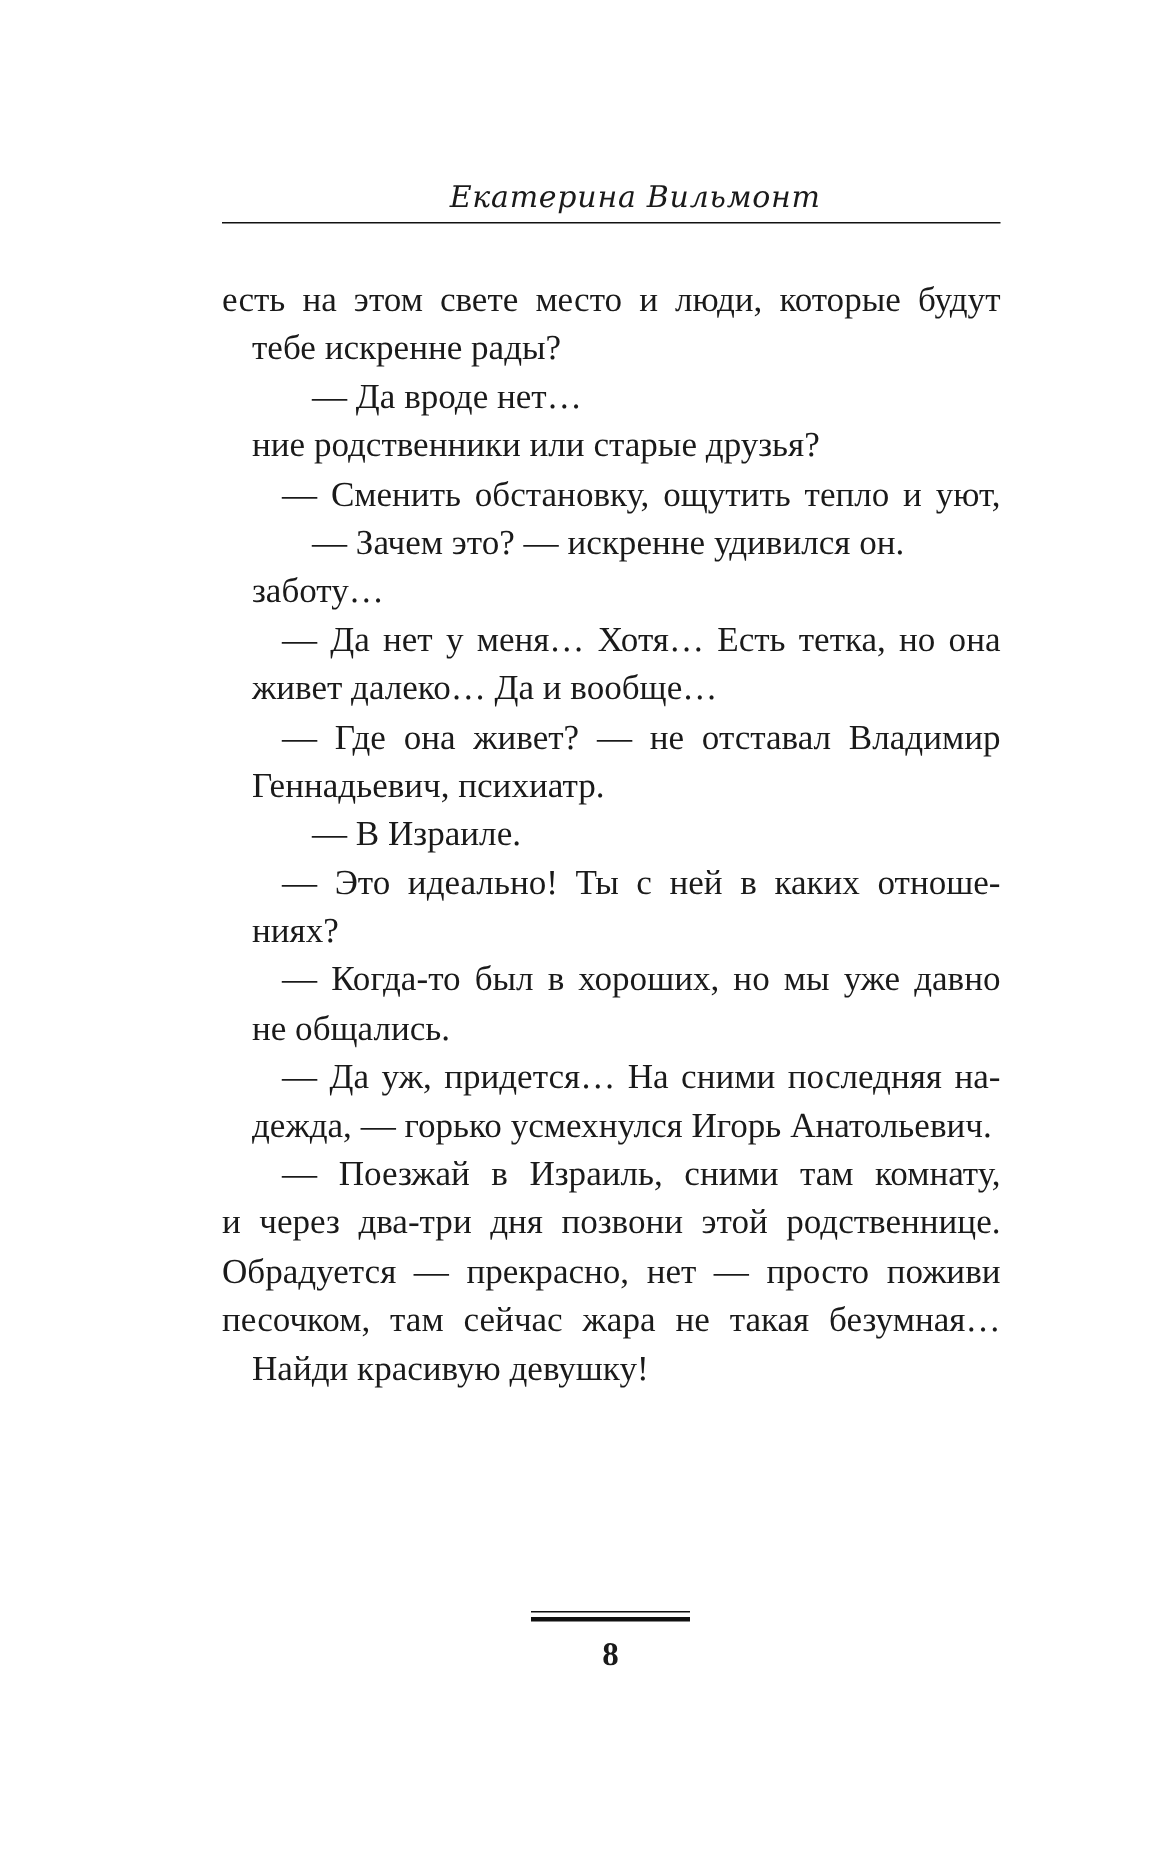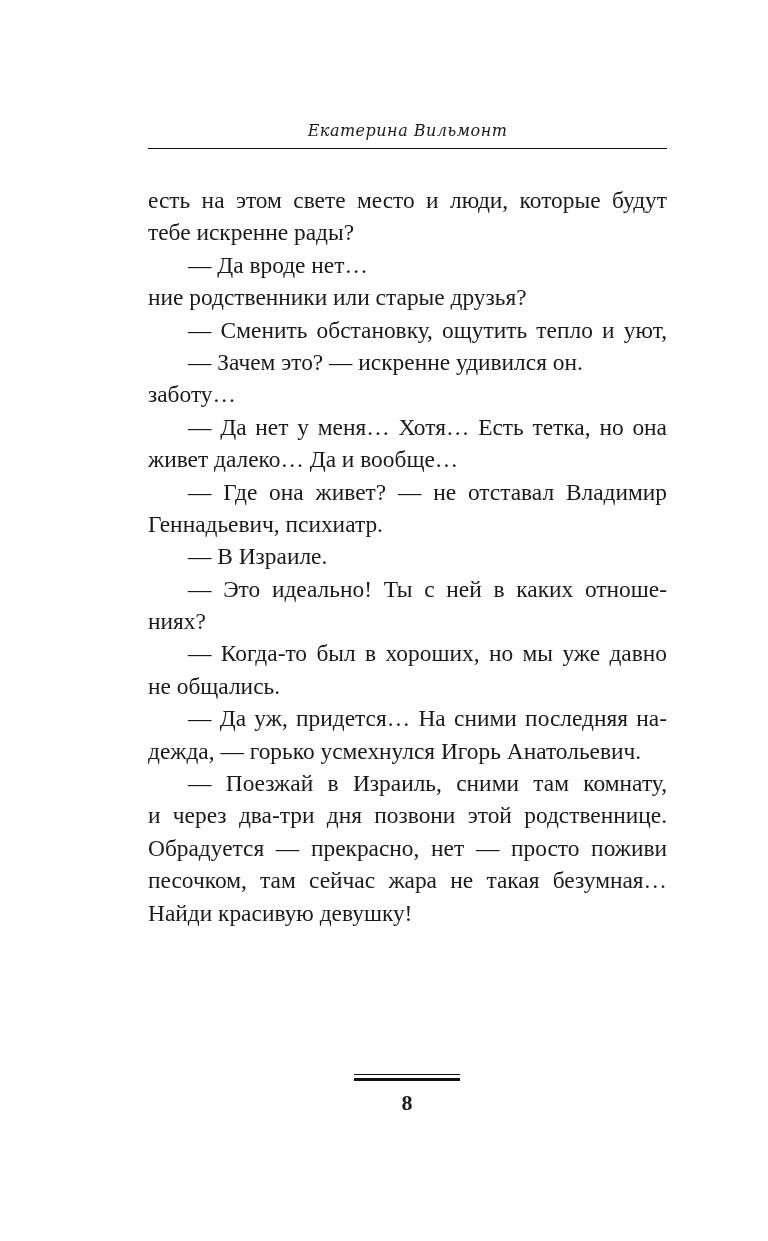--- a/index.html
+++ b/index.html
@@ -9,27 +9,27 @@
     }
     body {
       width: 768px;
       height: 1241px;
       position: relative;
       overflow: hidden;
       color: #1a1a1a;
     }
     .running-head {
       position: absolute;
-      left: 148px;
+      left: 164px;
       top: 118px;
       width: 519px;
       text-align: center;
       font-family: "DejaVu Serif", "Liberation Serif", serif;
       font-style: italic;
-      font-size: 16px;
+      font-size: 20px;
       letter-spacing: 0.5px;
       line-height: 26px;
     }
     .head-rule {
       position: absolute;
       left: 148px;
       top: 148px;
       width: 519px;
       height: 0;
       border-top: 1.5px solid #111;
@@ -48,20 +48,21 @@
       white-space: nowrap;
       height: 32.4px;
       text-align: justify;
       text-align-last: justify;
     }
     .line.indent {
       padding-left: 40px;
     }
     .line.last {
       text-align-last: left;
+      margin-left: 20px;
     }
     .folio-rule {
       position: absolute;
       left: 354px;
       width: 106px;
       height: 0;
     }
     .folio-rule.thin {
       top: 1074px;
       border-top: 1px solid #111;

